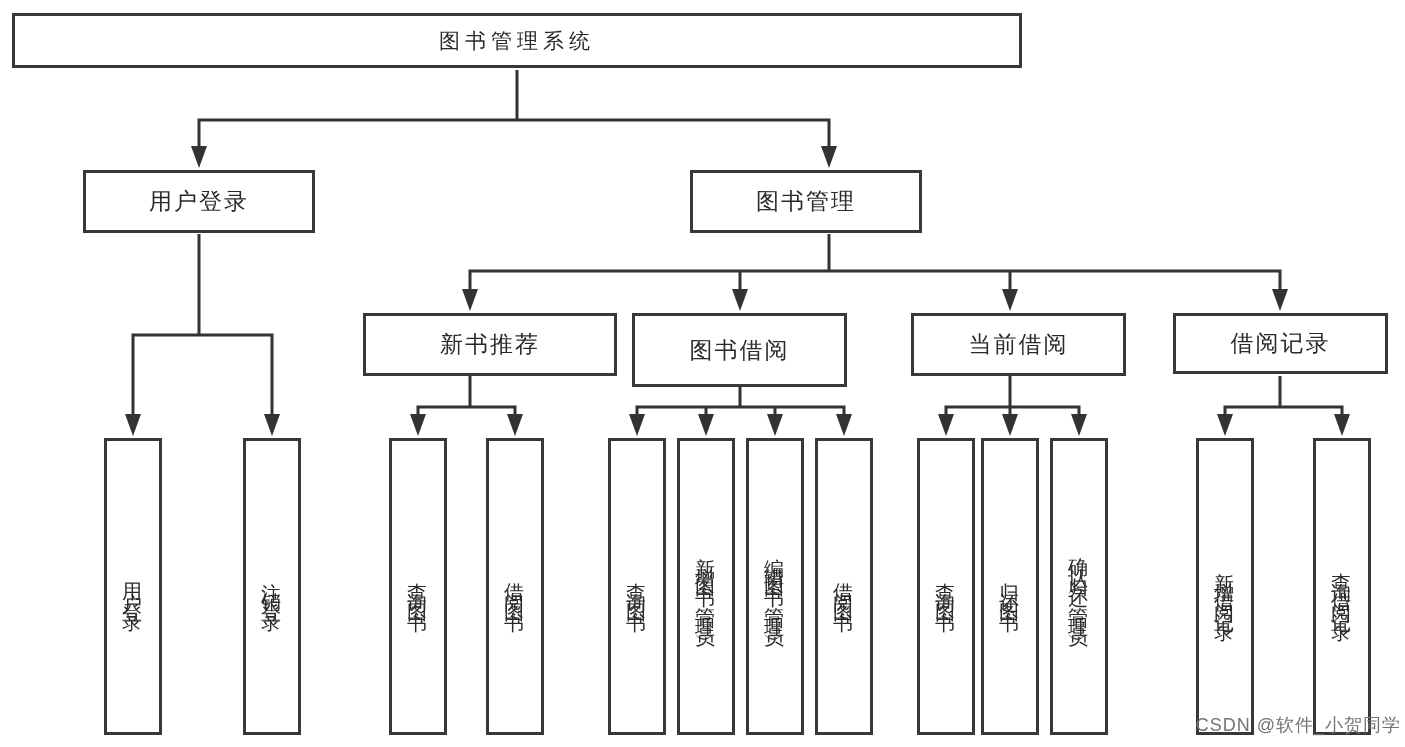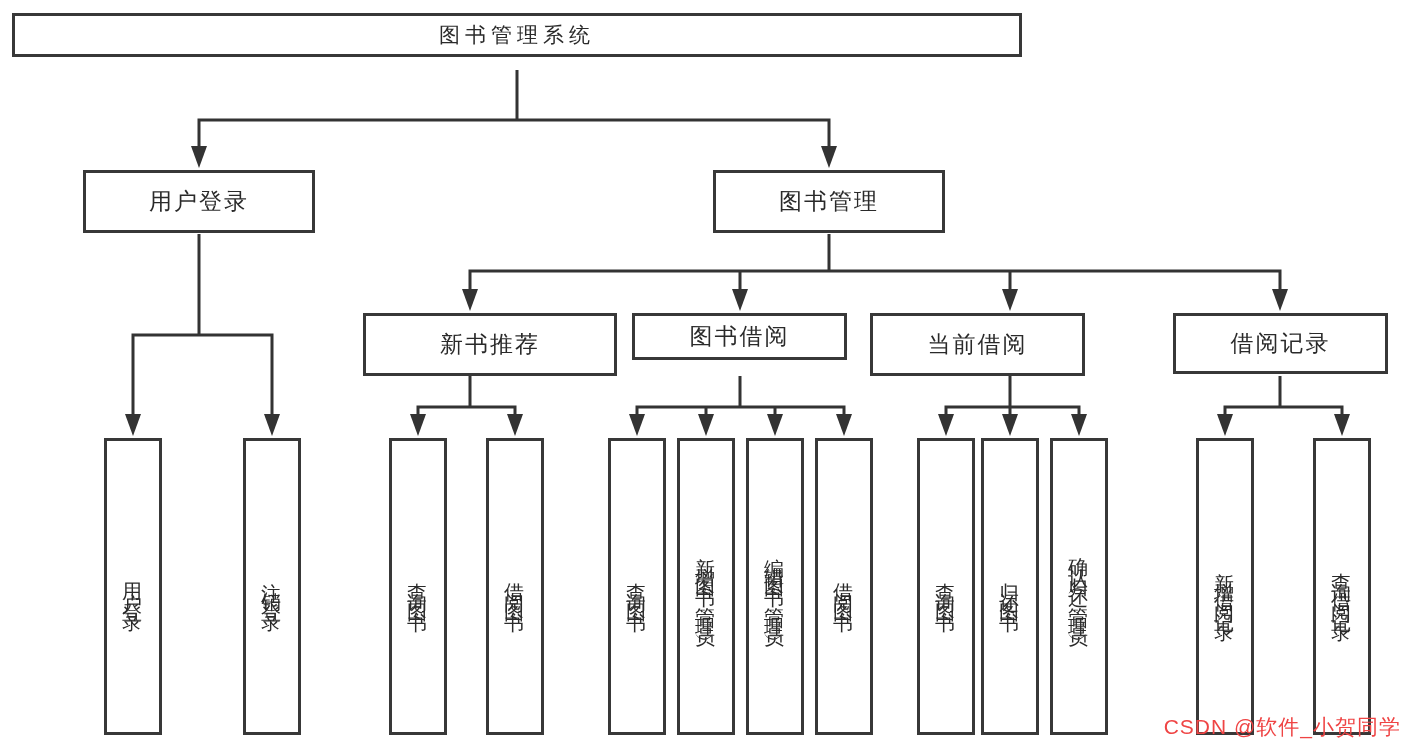--- a/index.html
+++ b/index.html
@@ -34,22 +34,22 @@
     writing-mode: vertical-rl;
     text-orientation: mixed;
     font-size: 20px;
     letter-spacing: 10px;
     white-space: normal;
   }
   .watermark {
     position: absolute;
     right: 4px;
     top: 713px;
-    font-size: 21px;
-    color: #ef4444;
+    font-size: 18px;
+    color: #737373;
     letter-spacing: 1px;
   }
 </style>
 </head>
 <body>
 
 <div class="stage">
 
   <svg class="connectors" viewBox="0 0 1405 747">
       <path d="M517,70V120M197.5,120H830.5M199,234V336.5M131.5,335H273.5M829,234V272.5M468.5,271H1281.5M470,376V408.5M416.5,407H516.5M740,376V408.5M635.5,407H845.5M1010,376V408.5M944.5,407H1080.5M1280,376V408.5M1223.5,407H1343.5M199,120V150M829,120V150M133,335V418M272,335V418M470,271V293M740,271V293M1010,271V293M1280,271V293M418,407V418M515,407V418M637,407V418M706,407V418M775,407V418M844,407V418M946,407V418M1010,407V418M1079,407V418M1225,407V418M1342,407V418" stroke="#333333" stroke-width="3" fill="none"></path>
@@ -69,28 +69,28 @@
         <polygon points="767,414 783,414 775,436"></polygon>
         <polygon points="836,414 852,414 844,436"></polygon>
         <polygon points="938,414 954,414 946,436"></polygon>
         <polygon points="1002,414 1018,414 1010,436"></polygon>
         <polygon points="1071,414 1087,414 1079,436"></polygon>
         <polygon points="1217,414 1233,414 1225,436"></polygon>
         <polygon points="1334,414 1350,414 1342,436"></polygon>
       </g>
     </svg>
 
-  <div class="box hbox-root" style="left:12px;top:13px;width:1010px;height:44px">图书管理系统</div>
+  <div class="box hbox-root" style="left:12px;top:13px;width:1010px;height:55px">图书管理系统</div>
 
   <div class="box hbox" style="left:83px;top:170px;width:232px;height:63px">用户登录</div>
-  <div class="box hbox" style="left:713px;top:170px;width:232px;height:63px">图书管理</div>
+  <div class="box hbox" style="left:690px;top:170px;width:232px;height:63px">图书管理</div>
 
   <div class="box hbox" style="left:363px;top:313px;width:254px;height:63px">新书推荐</div>
-  <div class="box hbox" style="left:632px;top:313px;width:215px;height:47px">图书借阅</div>
-  <div class="box hbox" style="left:870px;top:313px;width:215px;height:63px">当前借阅</div>
+  <div class="box hbox" style="left:632px;top:313px;width:215px;height:74px">图书借阅</div>
+  <div class="box hbox" style="left:911px;top:313px;width:215px;height:63px">当前借阅</div>
   <div class="box hbox" style="left:1173px;top:313px;width:215px;height:61px">借阅记录</div>
 
   <div class="box vbox" style="left:104px;top:438px;width:58px;height:297px">用户登录</div>
   <div class="box vbox" style="left:243px;top:438px;width:58px;height:297px">注销登录</div>
 
   <div class="box vbox" style="left:389px;top:438px;width:58px;height:297px">查询图书</div>
   <div class="box vbox" style="left:486px;top:438px;width:58px;height:297px">借阅图书</div>
 
   <div class="box vbox" style="left:608px;top:438px;width:58px;height:297px">查询图书</div>
   <div class="box vbox" style="left:677px;top:438px;width:58px;height:297px">新增图书（管理员）</div>

